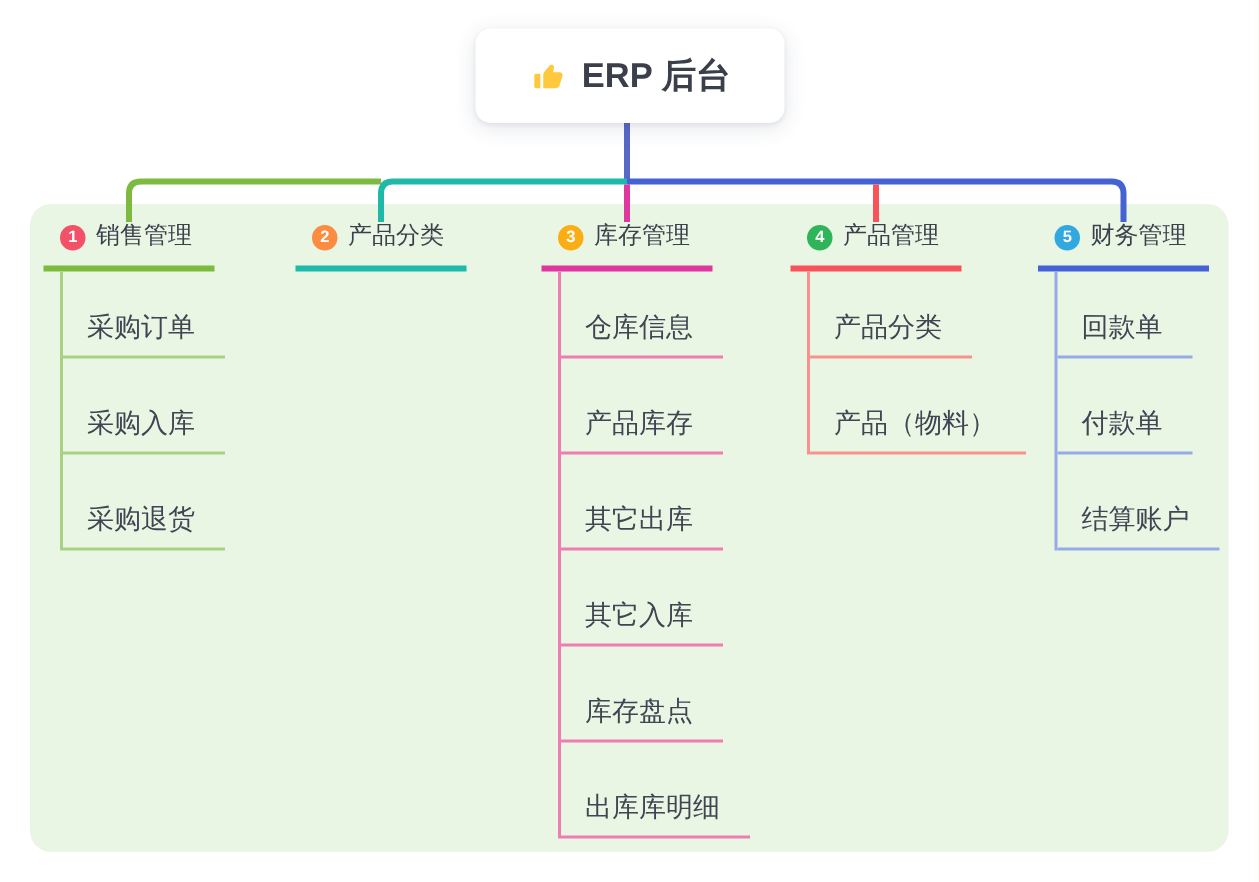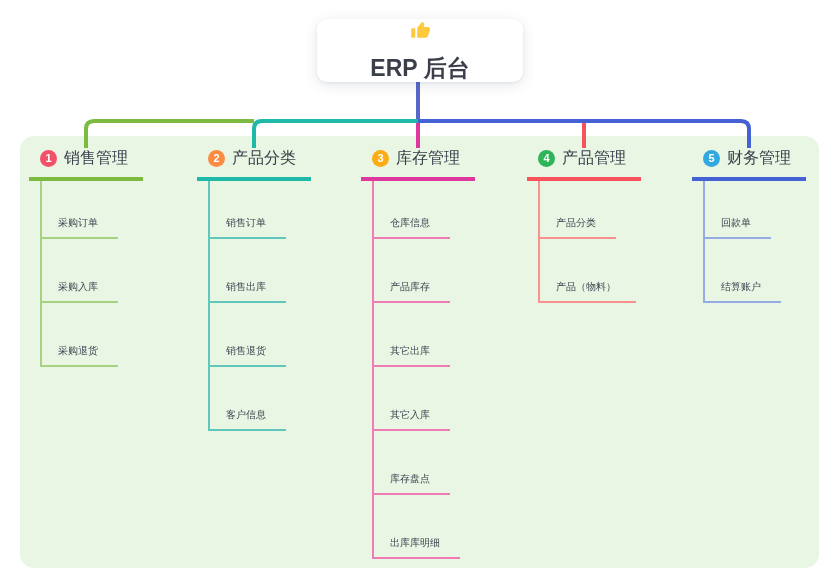--- a/index.html
+++ b/index.html
@@ -11,41 +11,41 @@
   .panel{
     position:absolute;left:20px;top:136px;width:799px;height:432px;
     background:#EAF6E4;border-radius:14px;
   }
   .connectors{position:absolute;left:0;top:0;pointer-events:none;}
   .root-node{
     position:absolute;left:317px;top:19px;width:206px;height:63px;
     background:#ffffff;border-radius:10px;
     box-shadow:0 3px 14px rgba(40,60,90,.12), 0 1px 3px rgba(40,60,90,.08);
     display:flex;align-items:center;justify-content:center;gap:11px;
-    font-size:23px;font-weight:600;color:#3A3F4A;flex-direction:column;
+    font-size:23px;font-weight:600;color:#3A3F4A;
   }
   .branch{position:absolute;top:146px;}
   .branch-title{
     display:flex;align-items:center;gap:7px;width:fit-content;
     padding:0 15px 7px 11px;border-bottom:4px solid var(--main);
     font-size:16px;font-weight:500;color:#3B404C;line-height:24px;white-space:nowrap;
   }
   .badge{
     width:17px;height:17px;border-radius:50%;background:var(--badge);
     color:#ffffff;font-size:11px;font-weight:700;line-height:1;
     display:flex;align-items:center;justify-content:center;flex:0 0 auto;
   }
   ul.children{
     list-style:none;margin:0 0 0 11px;padding:0;
     border-left:2px solid var(--light);width:fit-content;
   }
   ul.children li{
     height:55px;width:fit-content;display:flex;align-items:flex-end;
     padding:0 20px 7px 16px;border-bottom:2px solid var(--light);
-    font-size:10px;color:#3F4552;white-space:nowrap;
+    font-size:18px;color:#3F4552;white-space:nowrap;
   }
   ul.children li:first-child{height:49px;}
 </style>
 </head>
 <body>
 
 <div class="panel"></div>
 
 <svg class="connectors" width="839" height="588" viewBox="0 0 839 588" fill="none">
   <path d="M418,82 V121" stroke-width="4" stroke="#5868C9"></path>
@@ -75,26 +75,20 @@
       <li>采购入库</li>
       <li>采购退货</li>
     </ul>
 </div>
 
 <div class="branch" style="left: 197px; --main: #1FB9AA; --light: #5FC8BB; --badge: #FB8C41;">
   <div class="branch-title">
     <span class="badge">2</span>
     <span>产品分类</span>
   </div>
-  <ul class="children">
-      <li>销售订单</li>
-      <li>销售出库</li>
-      <li>销售退货</li>
-      <li>客户信息</li>
-    </ul>
 </div>
 
 <div class="branch" style="left: 361px; --main: #DE379E; --light: #F07CB6; --badge: #FBAD16;">
   <div class="branch-title">
     <span class="badge">3</span>
     <span>库存管理</span>
   </div>
   <ul class="children">
       <li>仓库信息</li>
       <li>产品库存</li>
@@ -116,15 +110,16 @@
     </ul>
 </div>
 
 <div class="branch" style="left: 692px; --main: #4462D4; --light: #96ABE6; --badge: #31A8E0;">
   <div class="branch-title">
     <span class="badge">5</span>
     <span>财务管理</span>
   </div>
   <ul class="children">
       <li>回款单</li>
+      <li>付款单</li>
       <li>结算账户</li>
     </ul>
 </div>
 
 </body></html>

